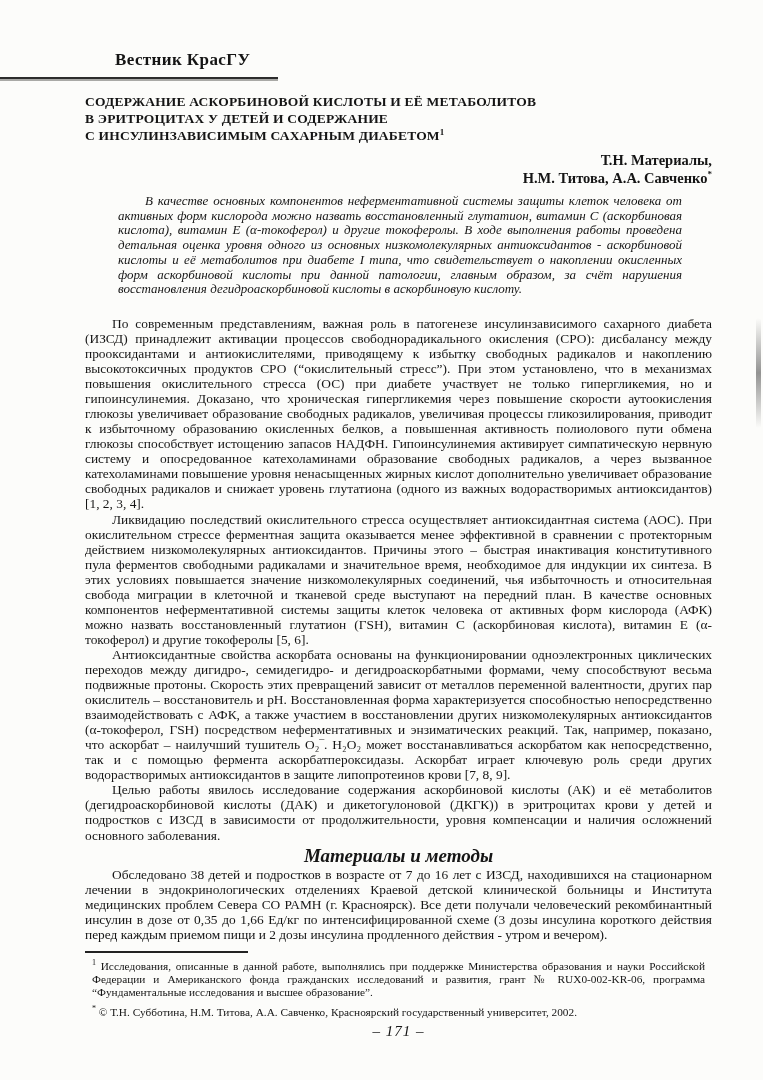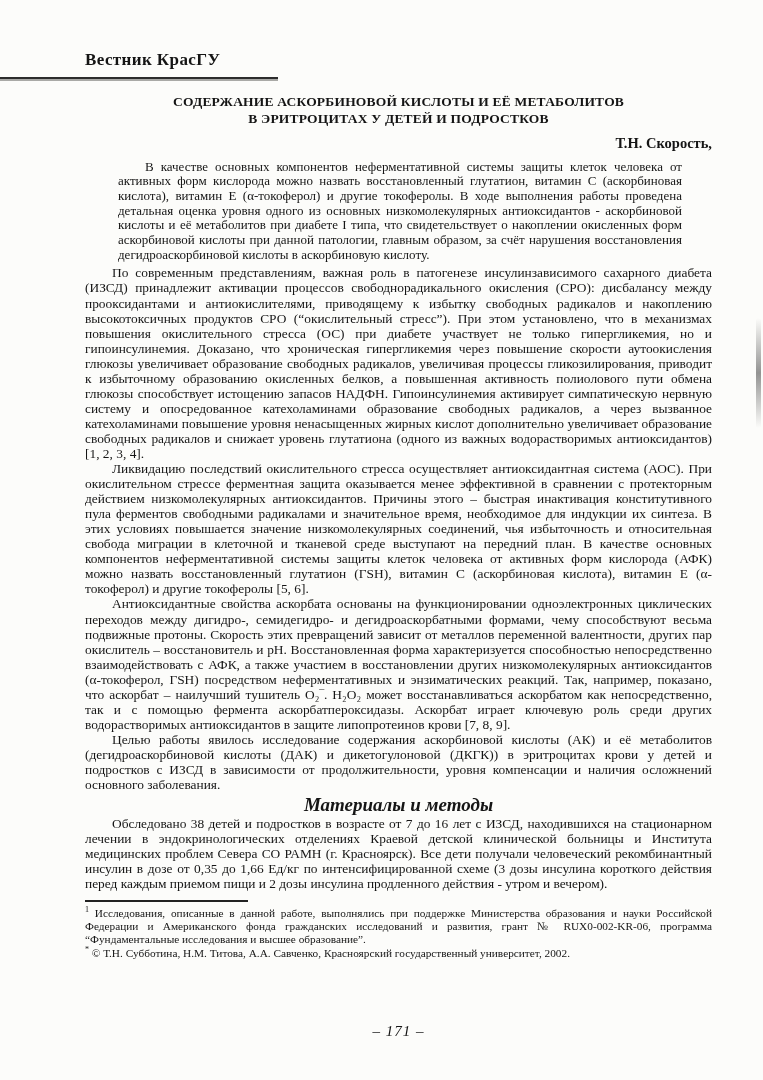--- a/index.html
+++ b/index.html
@@ -10,21 +10,21 @@
     height: 1080px;
     margin: 0 auto;
     background: #fcfcfa;
     color: #151515;
     font-family: "Liberation Serif", "DejaVu Serif", serif;
     overflow: hidden;
     box-sizing: border-box;
   }
   .journal-header {
     padding-top: 50px;
-    margin-left: 85px;
+    margin-left: 115px;
     font-size: 17px;
     font-weight: bold;
     letter-spacing: 0.4px;
   }
   .header-rule {
     margin-top: 7px;
     width: 278px;
     height: 2px;
     background: #2c2c2c;
     box-shadow: 0 2px 0 #a9a9a6;
@@ -33,44 +33,44 @@
     margin: 13px 0 0 85px;
     font-size: 14px;
     letter-spacing: 0.2px;
   }
   .col {
     margin-left: 85px;
     width: 627px;
   }
   .title-block {
     margin-top: 14px;
-    text-align: center;
     font-weight: bold;
     font-size: 13.5px;
     line-height: 17px;
     letter-spacing: 0.2px;
   }
   .title-line { display: block; }
   .title-line-last { display: inline; }
   sup { font-size: 9px; line-height: 0; }
   .authors {
     margin-top: 8px;
     text-align: right;
     font-weight: bold;
     font-size: 14.5px;
     line-height: 17.5px;
   }
   .abstract {
     margin: 7px 30px 0 33px;
+    font-style: italic;
     font-size: 13px;
     line-height: 14.7px;
     text-align: justify;
     text-indent: 27px;
   }
-  .body-text { margin-top: 3px; }
+  .body-text { margin-top: 19px; }
   .body-text p {
     margin: 0;
     font-size: 13.4px;
     line-height: 15.05px;
     text-align: justify;
     text-indent: 27px;
   }
   .section-heading {
     margin: 5px 0 3px 0;
     text-align: center;
@@ -83,21 +83,21 @@
   .footnote-rule {
     width: 163px;
     height: 2px;
     background: #222;
     margin-bottom: 5px;
   }
   .footnote {
     font-size: 11.3px;
     line-height: 13.1px;
     text-align: justify;
-    margin: 0;
+    margin: 7px;
   }
   .footnote sup { font-size: 8px; }
   .page-number {
     position: absolute;
     left: 85px;
     width: 627px;
     bottom: 40px;
     text-align: center;
     font-style: italic;
     font-size: 15px;
@@ -120,25 +120,31 @@
 
   <div class="journal-header">Вестник КрасГУ</div>
 
   <div class="header-rule"></div>
 
 
   <div class="col">
 
     <div class="title-block">
       <span class="title-line">СОДЕРЖАНИЕ АСКОРБИНОВОЙ КИСЛОТЫ И ЕЁ МЕТАБОЛИТОВ</span>
-      <span class="title-line">В ЭРИТРОЦИТАХ У ДЕТЕЙ И ПОДРОСТКОВ</span>
+      <span class="title-line">В ЭРИТРОЦИТАХ У ДЕТЕЙ И СОДЕРЖАНИЕ</span>
+      <span class="title-line">
+        <span class="title-line-last">С ИНСУЛИНЗАВИСИМЫМ САХАРНЫМ ДИАБЕТОМ</span><sup>1</sup>
+      </span>
     </div>
 
     <div class="authors">
-      <div>Т.Н. Скорость,</div>
+      <div>Т.Н. Материалы,</div>
+      <div>
+        <span>Н.М. Титова, А.А. Савченко</span><sup>*</sup>
+      </div>
     </div>
 
     <div class="abstract">В качестве основных компонентов неферментативной системы защиты клеток человека от активных форм кислорода можно назвать восстановленный глутатион, витамин С (аскорбиновая кислота), витамин Е (α-токоферол) и другие токоферолы. В ходе выполнения работы проведена детальная оценка уровня одного из основных низкомолекулярных антиоксидантов - аскорбиновой кислоты и её метаболитов при диабете I типа, что свидетельствует о накоплении окисленных форм аскорбиновой кислоты при данной патологии, главным образом, за счёт нарушения восстановления дегидроаскорбиновой кислоты в аскорбиновую кислоту.</div>
 
     <div class="body-text">
       <p>По современным представлениям, важная роль в патогенезе инсулинзависимого сахарного диабета (ИЗСД) принадлежит активации процессов свободнорадикального окисления (СРО): дисбалансу между прооксидантами и антиокислителями, приводящему к избытку свободных радикалов и накоплению высокотоксичных продуктов СРО (“окислительный стресс”). При этом установлено, что в механизмах повышения окислительного стресса (ОС) при диабете участвует не только гипергликемия, но и гипоинсулинемия. Доказано, что хроническая гипергликемия через повышение скорости аутоокисления глюкозы увеличивает образование свободных радикалов, увеличивая процессы гликозилирования, приводит к избыточному образованию окисленных белков, а повышенная активность полиолового пути обмена глюкозы способствует истощению запасов НАДФН. Гипоинсулинемия активирует симпатическую нервную систему и опосредованное катехоламинами образование свободных радикалов, а через вызванное катехоламинами повышение уровня ненасыщенных жирных кислот дополнительно увеличивает образование свободных радикалов и снижает уровень глутатиона (одного из важных водорастворимых антиоксидантов) [1, 2, 3, 4].</p>
       <p>Ликвидацию последствий окислительного стресса осуществляет антиоксидантная система (АОС). При окислительном стрессе ферментная защита оказывается менее эффективной в сравнении с протекторным действием низкомолекулярных антиоксидантов. Причины этого – быстрая инактивация конститутивного пула ферментов свободными радикалами и значительное время, необходимое для индукции их синтеза. В этих условиях повышается значение низкомолекулярных соединений, чья избыточность и относительная свобода миграции в клеточной и тканевой среде выступают на передний план. В качестве основных компонентов неферментативной системы защиты клеток человека от активных форм кислорода (АФК) можно назвать восстановленный глутатион (ГSH), витамин С (аскорбиновая кислота), витамин Е (α-токоферол) и другие токоферолы [5, 6].</p>
       <p>Антиоксидантные свойства аскорбата основаны на функционировании одноэлектронных циклических переходов между дигидро-, семидегидро- и дегидроаскорбатными формами, чему способствуют весьма подвижные протоны. Скорость этих превращений зависит от металлов переменной валентности, других пар окислитель – восстановитель и рН. Восстановленная форма характеризуется способностью непосредственно взаимодействовать с АФК, а также участием в восстановлении других низкомолекулярных антиоксидантов (α-токоферол, ГSH) посредством неферментативных и энзиматических реакций. Так, например, показано, что аскорбат – наилучший тушитель О₂‾. Н₂О₂ может восстанавливаться аскорбатом как непосредственно, так и с помощью фермента аскорбатпероксидазы. Аскорбат играет ключевую роль среди других водорастворимых антиоксидантов в защите липопротеинов крови [7, 8, 9].</p>
       <p>Целью работы явилось исследование содержания аскорбиновой кислоты (АК) и её метаболитов (дегидроаскорбиновой кислоты (ДАК) и дикетогулоновой (ДКГК)) в эритроцитах крови у детей и подростков с ИЗСД в зависимости от продолжительности, уровня компенсации и наличия осложнений основного заболевания.</p>
 

